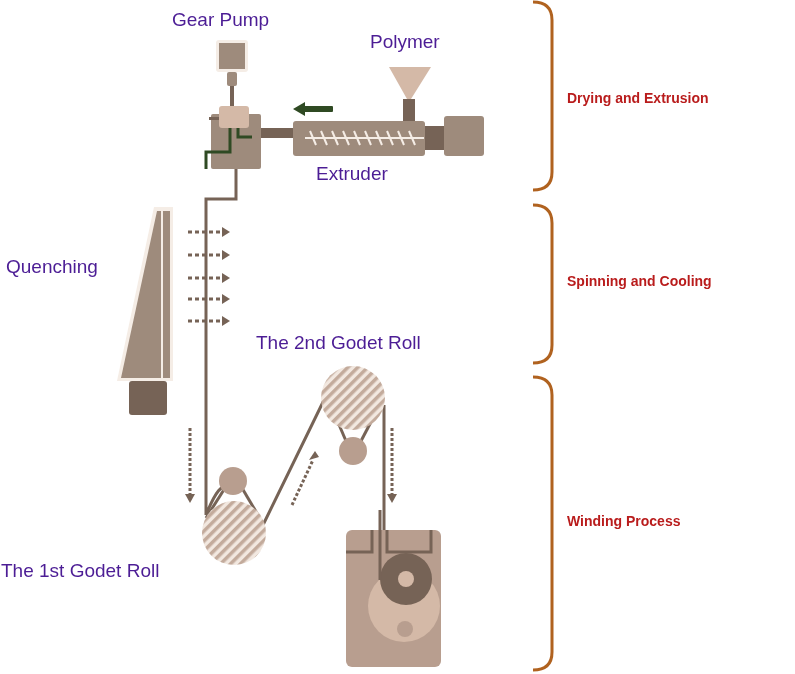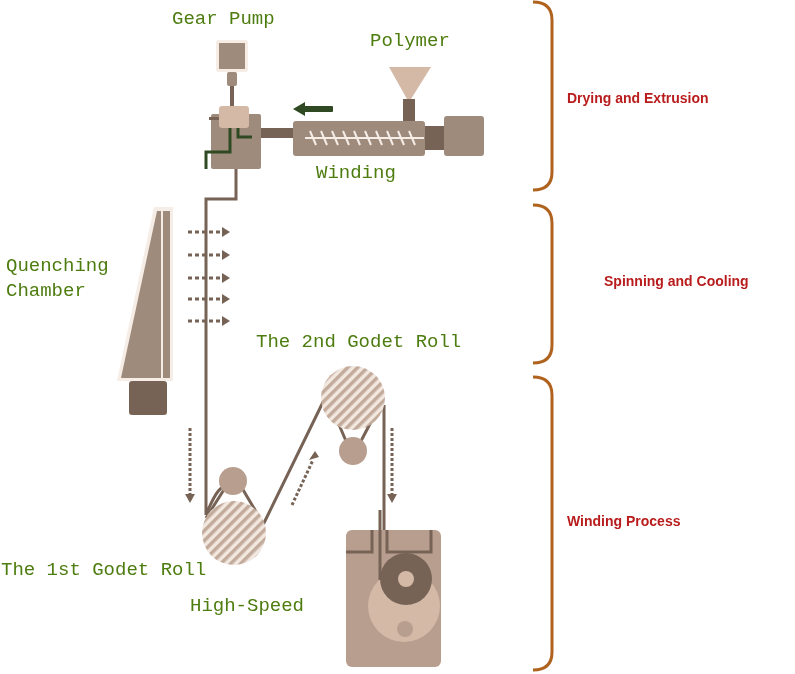--- a/index.html
+++ b/index.html
@@ -1,18 +1,18 @@
 <!DOCTYPE html>
 <html><head>
 <meta charset="utf-8">
 <style>
   html, body { margin: 0; padding: 0; background: #ffffff; }
   body { width: 795px; height: 674px; position: relative; overflow: hidden; font-family: "Liberation Sans", sans-serif; }
   svg.diagram { position: absolute; left: 0; top: 0; }
-  .lbl { position: absolute; color: #4d7c0f; font-size: 19px; line-height: 25px; white-space: nowrap; font-family: Liberation Mono, monospace; }
+  .lbl { position: absolute; color: #4c1d95; font-size: 19px; line-height: 25px; white-space: nowrap; font-family: Liberation Sans, sans-serif; }
   .lbl.c { }
   .stage { position: absolute; color: #b91c1c; font-weight: bold; font-size: 14px; white-space: nowrap; font-family: "Liberation Sans", sans-serif; }
 </style>
 </head>
 <body>
 
 <svg class="diagram" width="795" height="674" viewBox="0 0 795 674">
   <defs>
     <pattern id="stripes" patternUnits="userSpaceOnUse" width="7" height="7" patternTransform="rotate(45)">
       <rect width="7" height="7" fill="#f2e8e0"></rect>
@@ -121,26 +121,24 @@
 
   <g stroke="#b0621f" stroke-width="3" fill="none">
     <path d="M 533 2 Q 552 2 552 20 L 552 172 Q 552 190 533 190"></path>
     <path d="M 533 205 Q 552 205 552 223 L 552 345 Q 552 363 533 363"></path>
     <path d="M 533 377 Q 552 377 552 395 L 552 652 Q 552 670 533 670"></path>
   </g>
 </svg>
 
 <div class="lbl" style="left:172px; top:7px;">Gear Pump</div>
 <div class="lbl" style="left:370px; top:29px;">Polymer</div>
-<div class="lbl" style="left:316px; top:161px;">Winding</div>
+<div class="lbl" style="left:316px; top:161px;">Extruder</div>
 <div class="lbl c" style="left:6px; top:254px; width:112px;">
   <div>Quenching</div>
-  <div>Chamber</div>
 </div>
 <div class="lbl" style="left:256px; top:330px;">The 2nd Godet Roll</div>
 <div class="lbl" style="left:1px; top:524px;margin-top:34px;">The 1st Godet Roll</div>
 <div class="lbl c" style="left:190px; top:594px; width:136px;">
-  <div>High-Speed</div>
 </div>
 
 <div class="stage" style="left:567px; top:90px;">Drying and Extrusion</div>
-<div class="stage" style="left:567px; top:273px;margin-left:37px;">Spinning and Cooling</div>
+<div class="stage" style="left:567px; top:273px;">Spinning and Cooling</div>
 <div class="stage" style="left:567px; top:513px;">Winding Process</div>
 
 </body></html>

